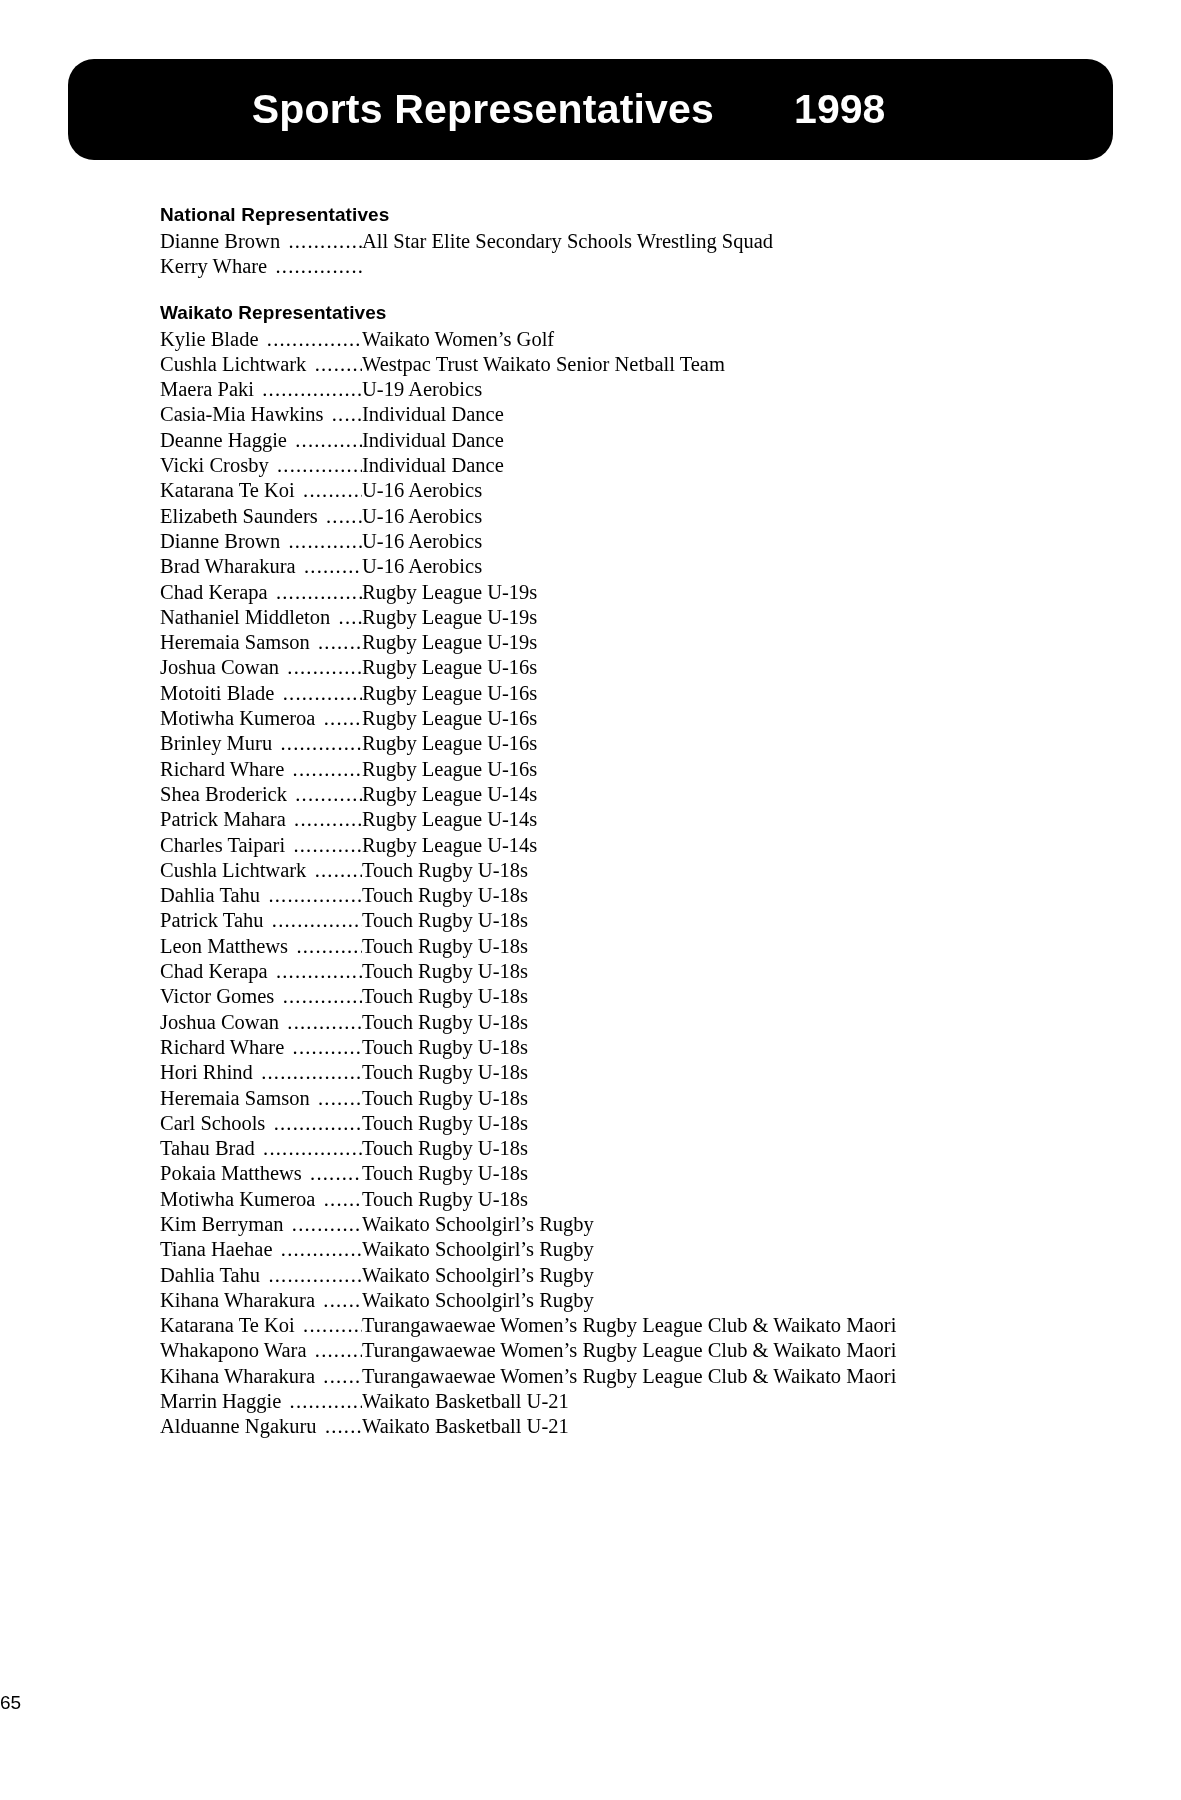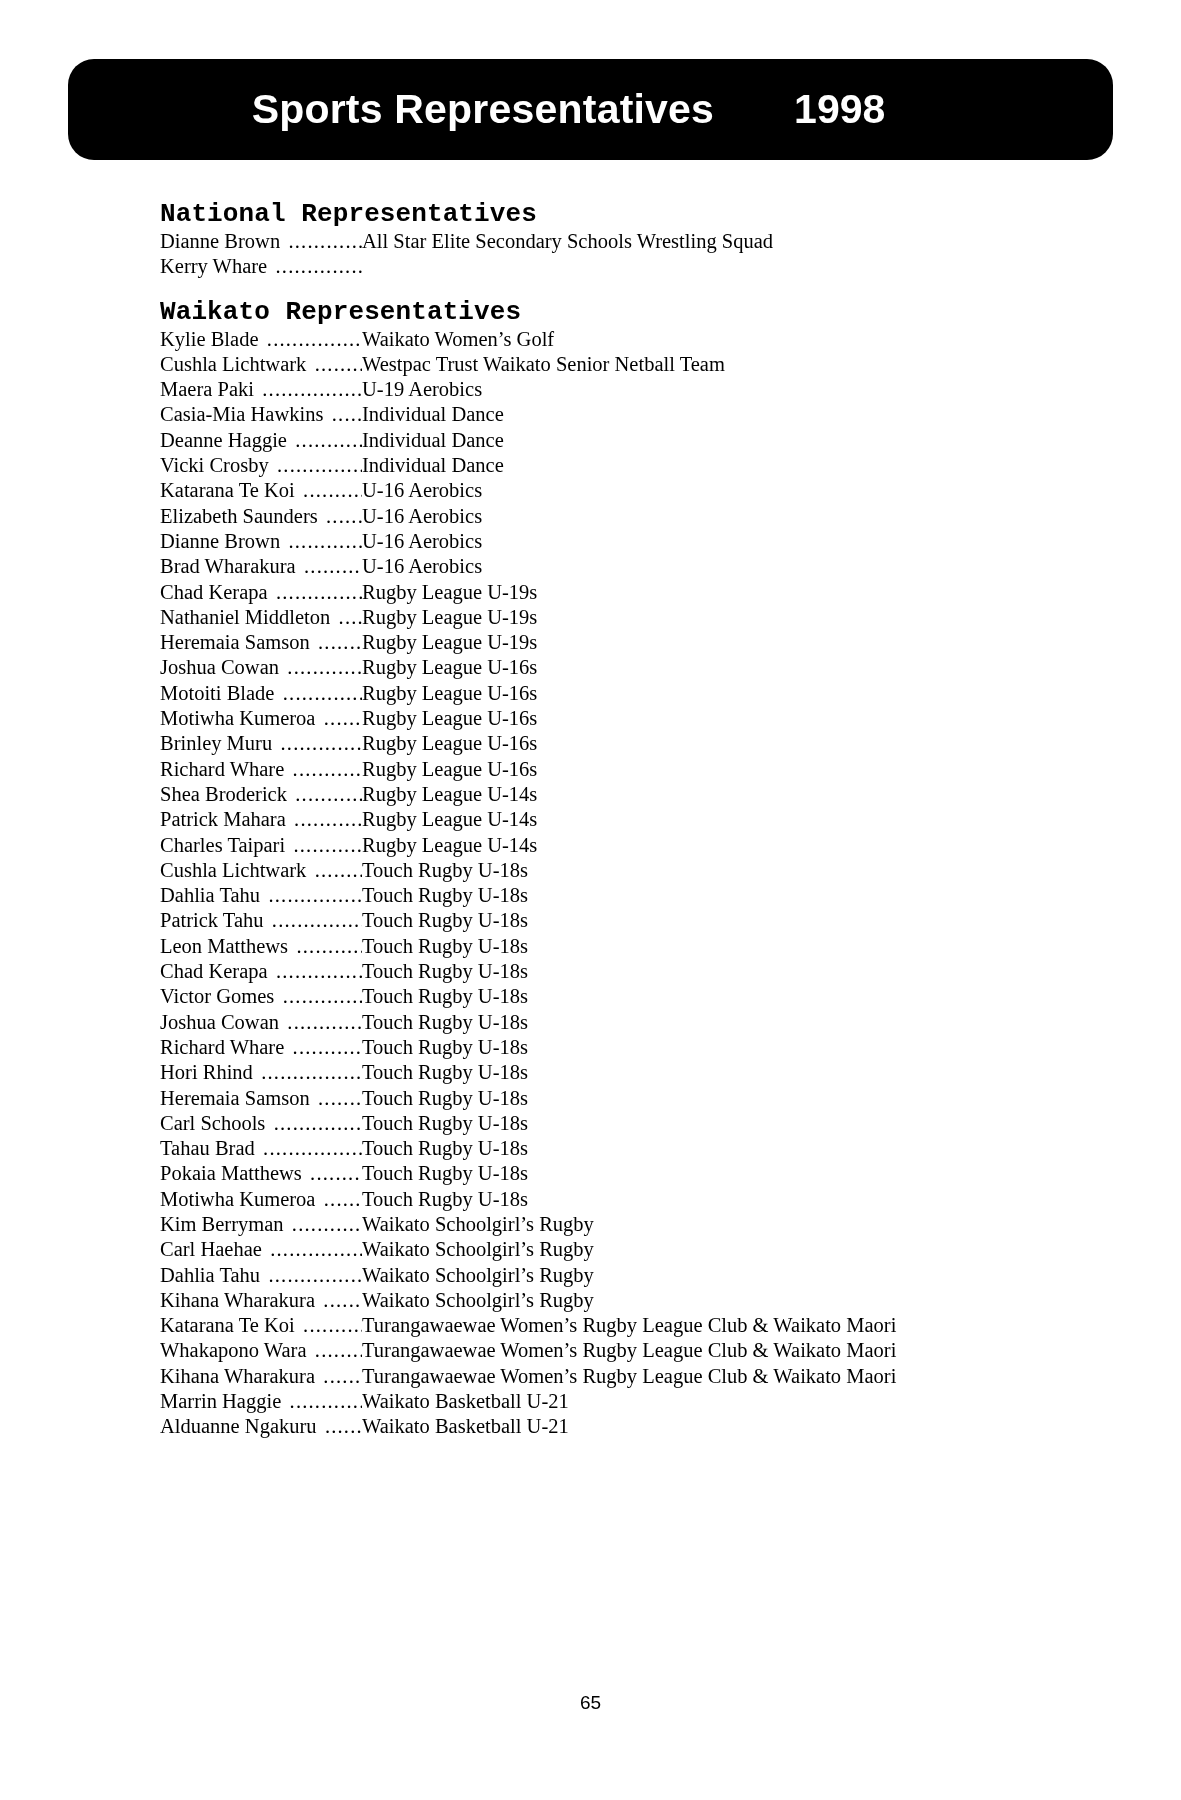--- a/index.html
+++ b/index.html
@@ -59,23 +59,23 @@
 
   
   .content {
     position: absolute;
     left: 160px;
     top: 202px;
     width: 880px;
   }
 
   .section-heading {
-    font-family: Liberation Mono, monospace;
+    font-family: Liberation Sans, sans-serif;
     font-weight: bold;
-    font-size: 26px;
+    font-size: 19px;
     line-height: 25.5px;
     margin: 0 0 1px 0;
     letter-spacing: 0.1px;
   }
 
   .section + .section {
     margin-top: 21px;
   }
 
   .entry {
@@ -106,21 +106,20 @@
     overflow: hidden;
     white-space: nowrap;
     display: block;
   }
 
   .page-number {
     position: absolute;
     left: 0;
     top: 1692px;
     width: 1181px;
-    text-align: center;
     font-family: "Liberation Sans", sans-serif;
     font-size: 19px;
     color: #000000;
   }
 </style>
 </head>
 <body>
 
 <div class="page">
 
@@ -282,21 +281,21 @@
         </div>
         <div class="entry">
           <span class="entry-lead"><span class="entry-name">Motiwha Kumeroa</span><span class="entry-dots"> ............................................................</span></span>
           <span class="entry-role">Touch Rugby U-18s</span>
         </div>
         <div class="entry">
           <span class="entry-lead"><span class="entry-name">Kim Berryman</span><span class="entry-dots"> ............................................................</span></span>
           <span class="entry-role">Waikato Schoolgirl’s Rugby</span>
         </div>
         <div class="entry">
-          <span class="entry-lead"><span class="entry-name">Carl Haehae</span><span class="entry-dots"> ............................................................</span></span>
+          <span class="entry-lead"><span class="entry-name">Tiana Haehae</span><span class="entry-dots"> ............................................................</span></span>
           <span class="entry-role">Waikato Schoolgirl’s Rugby</span>
         </div>
         <div class="entry">
           <span class="entry-lead"><span class="entry-name">Dahlia Tahu</span><span class="entry-dots"> ............................................................</span></span>
           <span class="entry-role">Waikato Schoolgirl’s Rugby</span>
         </div>
         <div class="entry">
           <span class="entry-lead"><span class="entry-name">Kihana Wharakura</span><span class="entry-dots"> ............................................................</span></span>
           <span class="entry-role">Waikato Schoolgirl’s Rugby</span>
         </div>

